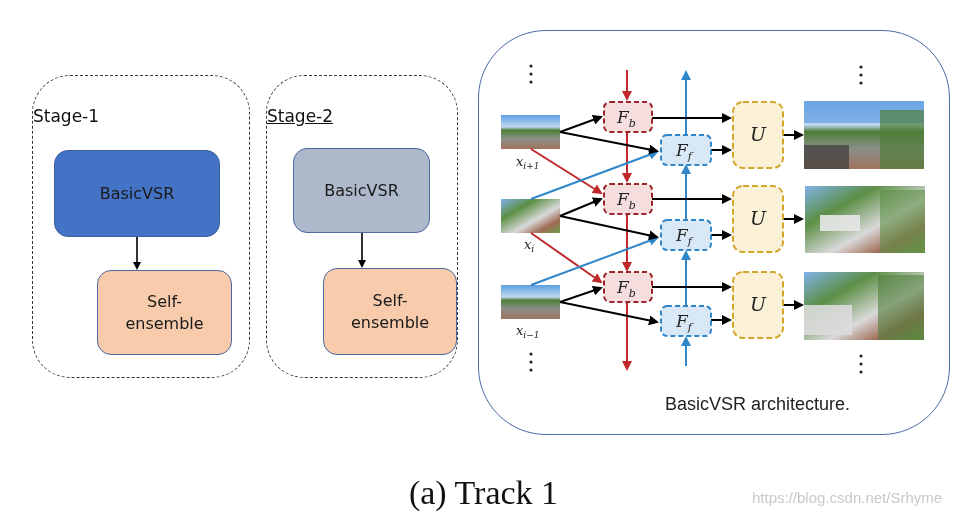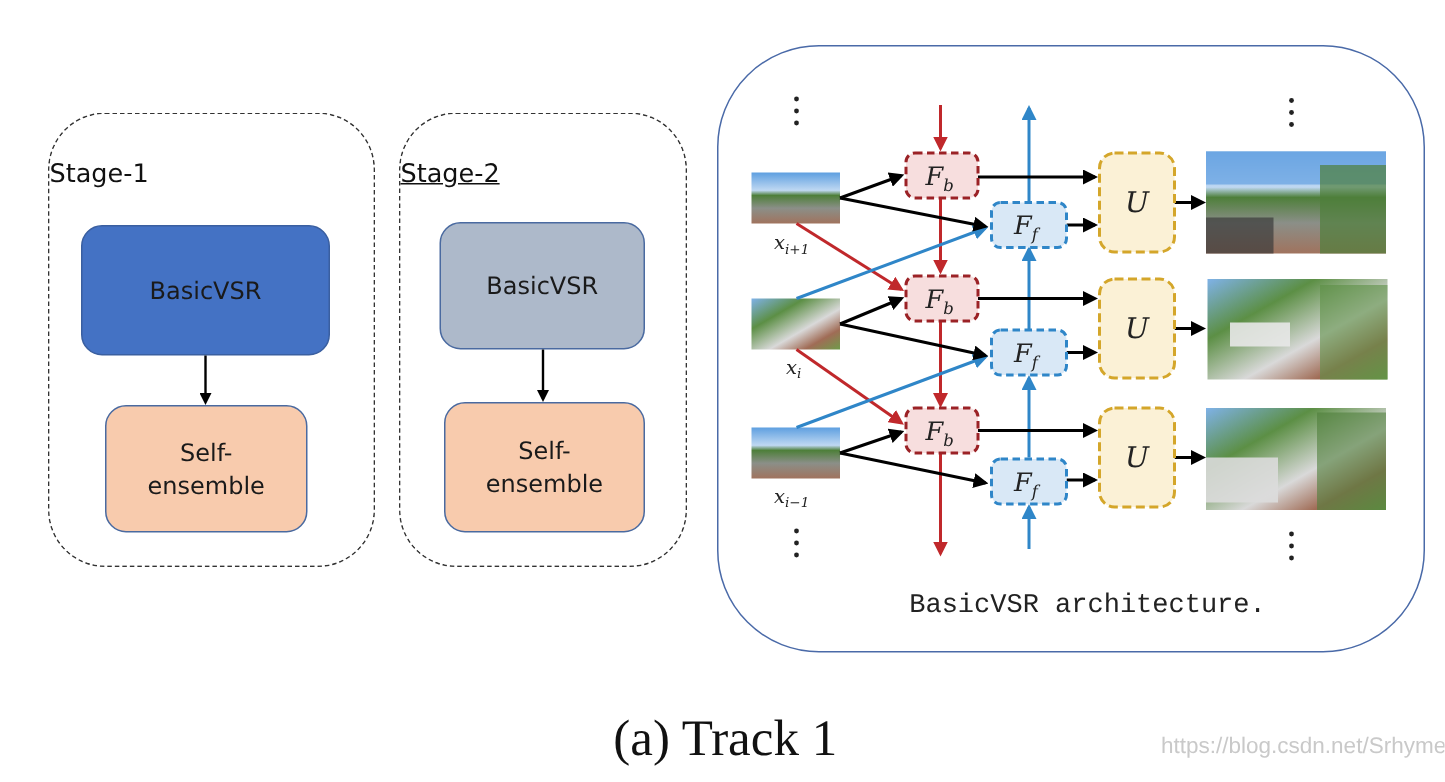--- a/index.html
+++ b/index.html
@@ -3,27 +3,27 @@
 <meta charset="utf-8">
 <style>
   html,body{margin:0;padding:0;background:#ffffff;}
   body{width:963px;height:521px;position:relative;overflow:hidden;font-family:"DejaVu Sans",sans-serif;}
   .abs{position:absolute;}
   .stage{position:absolute;border:1.5px dashed #333;border-radius:38px;box-sizing:border-box;}
   .stage-title{position:absolute;left:0;right:0;font-size:17px;color:#111;font-family:"DejaVu Sans",sans-serif;}
   .node{position:absolute;box-sizing:border-box;border-radius:14px;display:flex;align-items:center;justify-content:center;text-align:center;font-size:16px;line-height:22px;color:#1a1a1a;}
   .n-basic1{background:#4472C4;border:1px solid #3A5FA0;}
   .n-basic2{background:#ADB9CA;border:1px solid #4A6AA0;}
-  .n-self{background:#F8CBAD;border:1px solid #4A6AA0;}
+  .n-self{background:#F8CBAD;border:1px solid #4A6AA0;margin-left:27px;}
   .panel{position:absolute;left:478px;top:30px;width:472px;height:405px;border:1.6px solid #4A6AA8;border-radius:68px;box-sizing:border-box;}
   svg text{font-family:"DejaVu Serif",serif;}
   .caption{position:absolute;left:0;width:963px;top:474px;text-align:center;font-family:"Liberation Serif",serif;font-size:34px;color:#111;padding-left:12px;}
   .caption span{position:relative;left:-10px;}
-  .watermark{position:absolute;left:752px;top:489px;font-family:"Liberation Sans",sans-serif;font-size:15px;color:#c9c9c9;margin-left:22px;}
-  .arch-label{position:absolute;left:600px;top:394px;width:250px;text-align:center;font-family:Liberation Mono, monospace;font-size:18px;color:#222;}
+  .watermark{position:absolute;left:752px;top:489px;font-family:"Liberation Sans",sans-serif;font-size:15px;color:#c9c9c9;}
+  .arch-label{position:absolute;left:600px;top:394px;width:250px;text-align:right;font-family:Liberation Sans, sans-serif;font-size:18px;color:#222;}
 </style>
 </head>
 <body>
 
 <div class="stage" style="left:32px;top:75px;width:218px;height:303px;">
   <div class="stage-title" style="top:30px;">Stage-1</div>
 </div>
 <div class="node n-basic1" style="left:54px;top:150px;width:166px;height:87px;">BasicVSR</div>
 <div class="node n-self" style="left:70px;top:270px;width:135px;height:85px;">
   <span style="white-space:pre-line;">Self-

